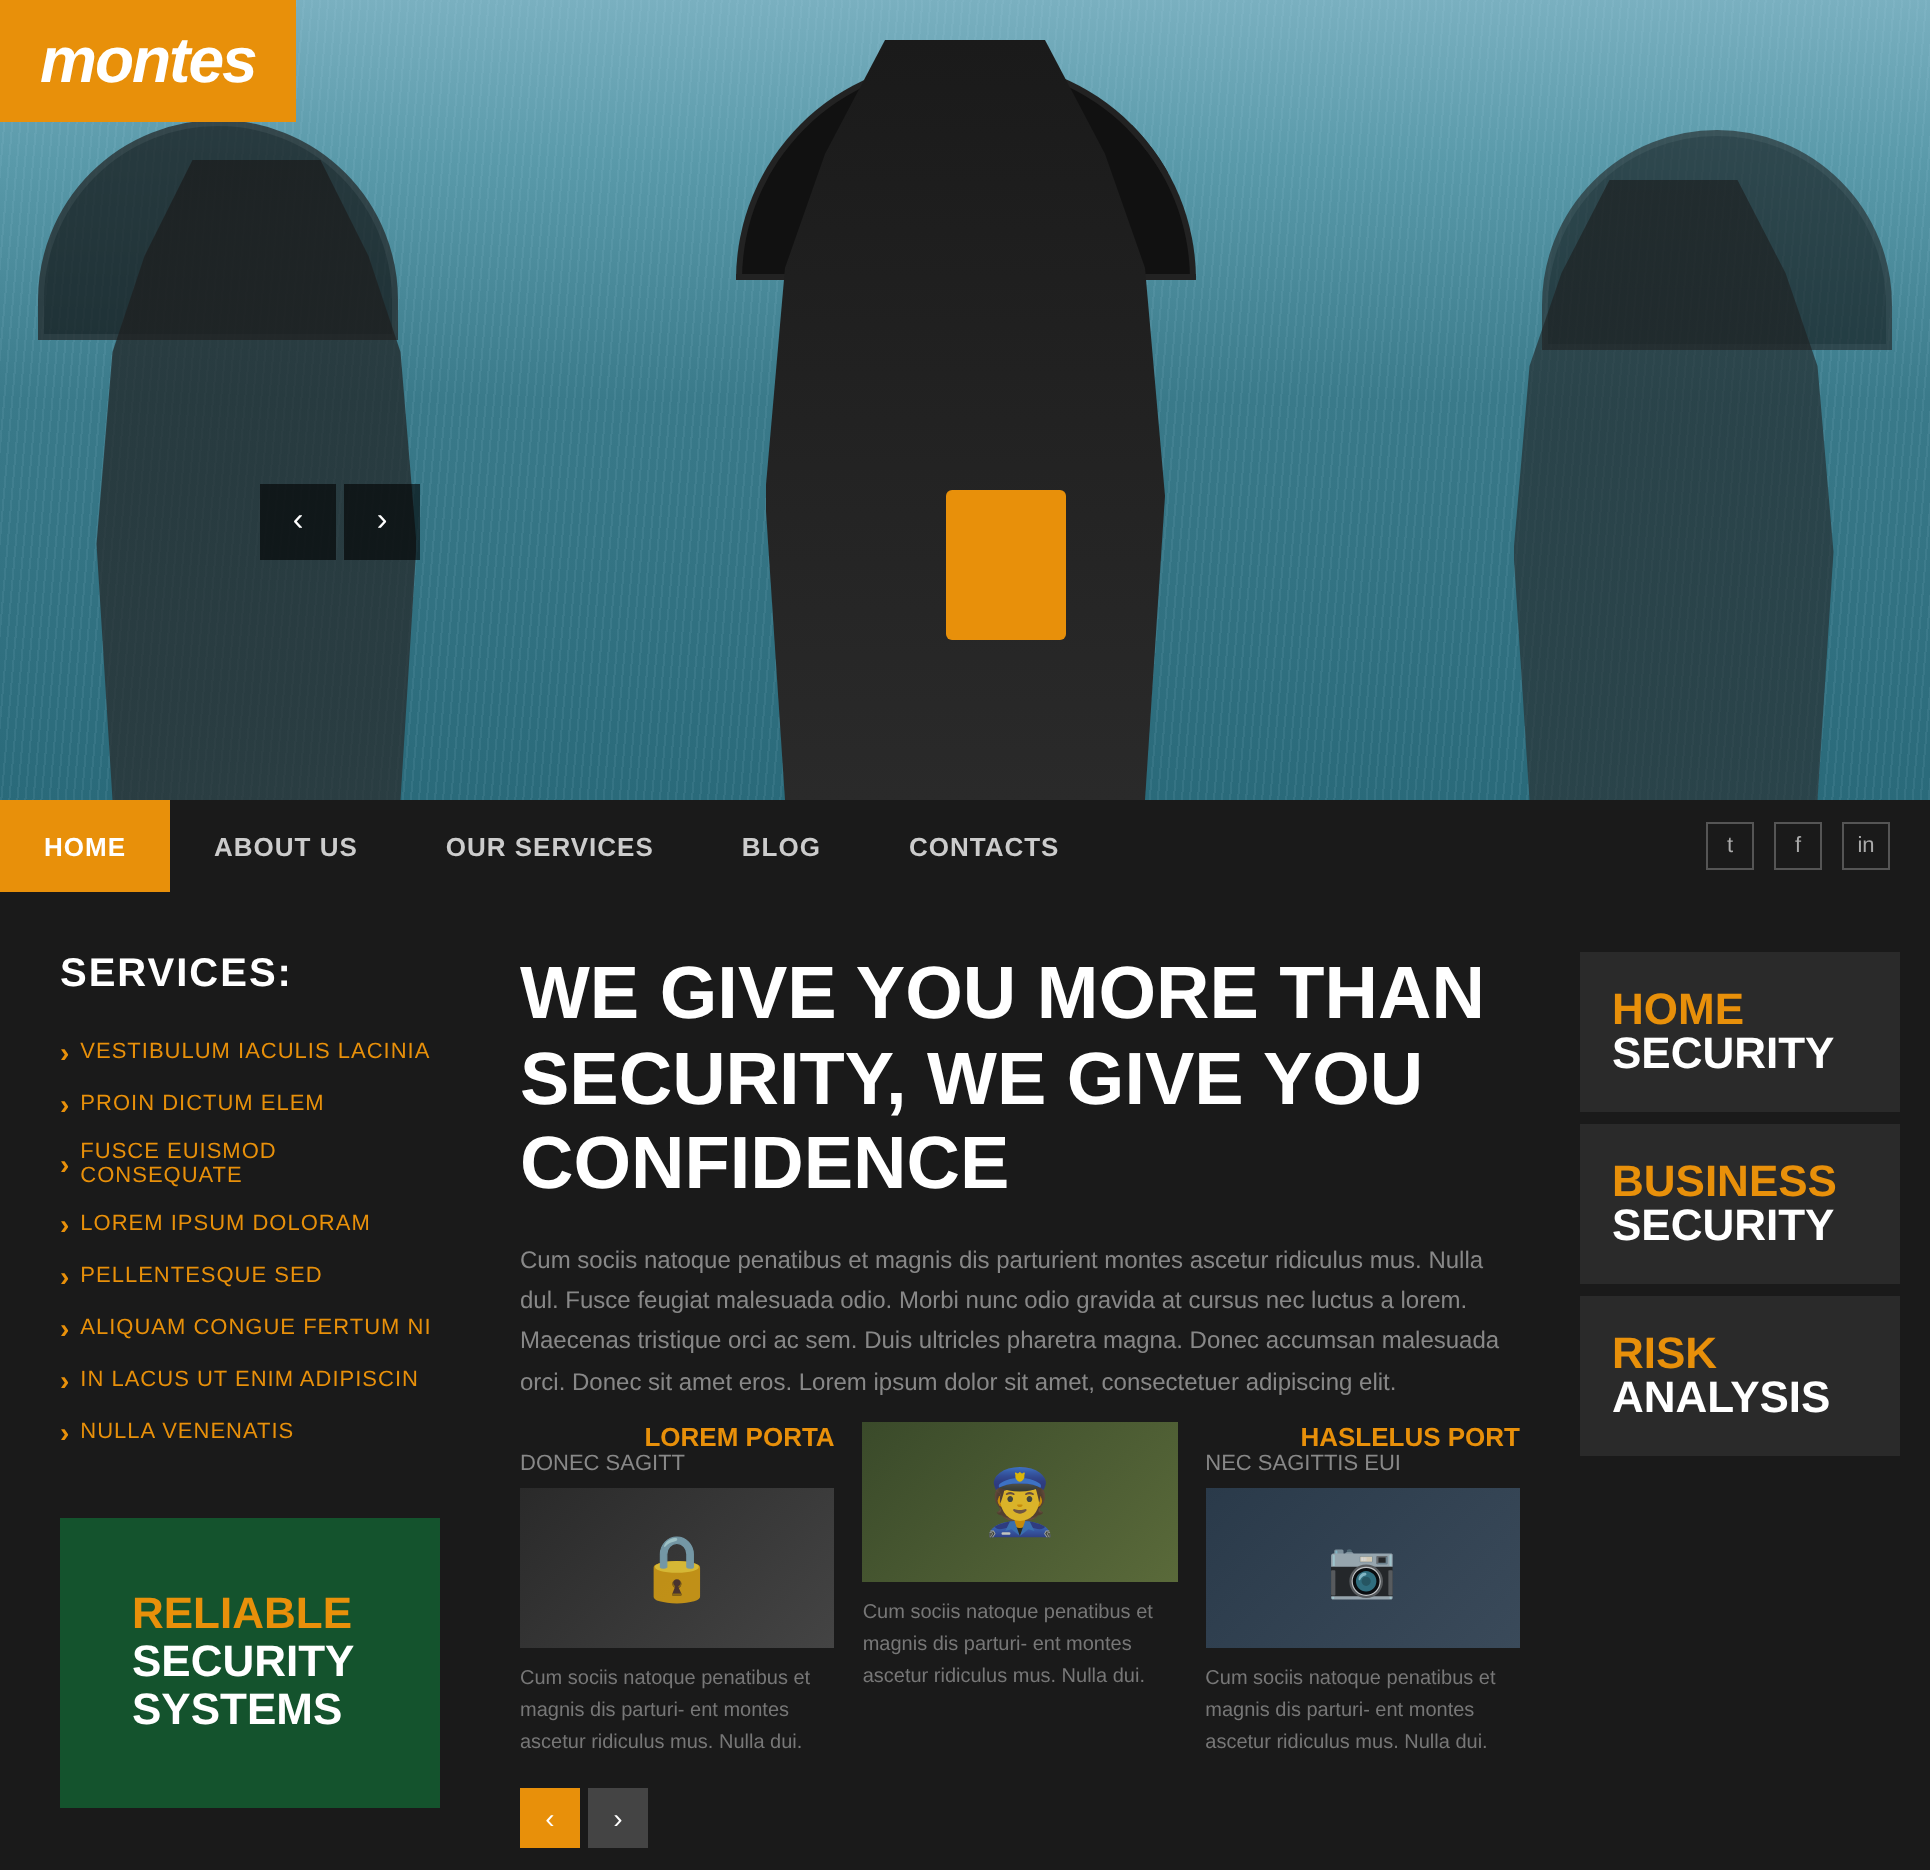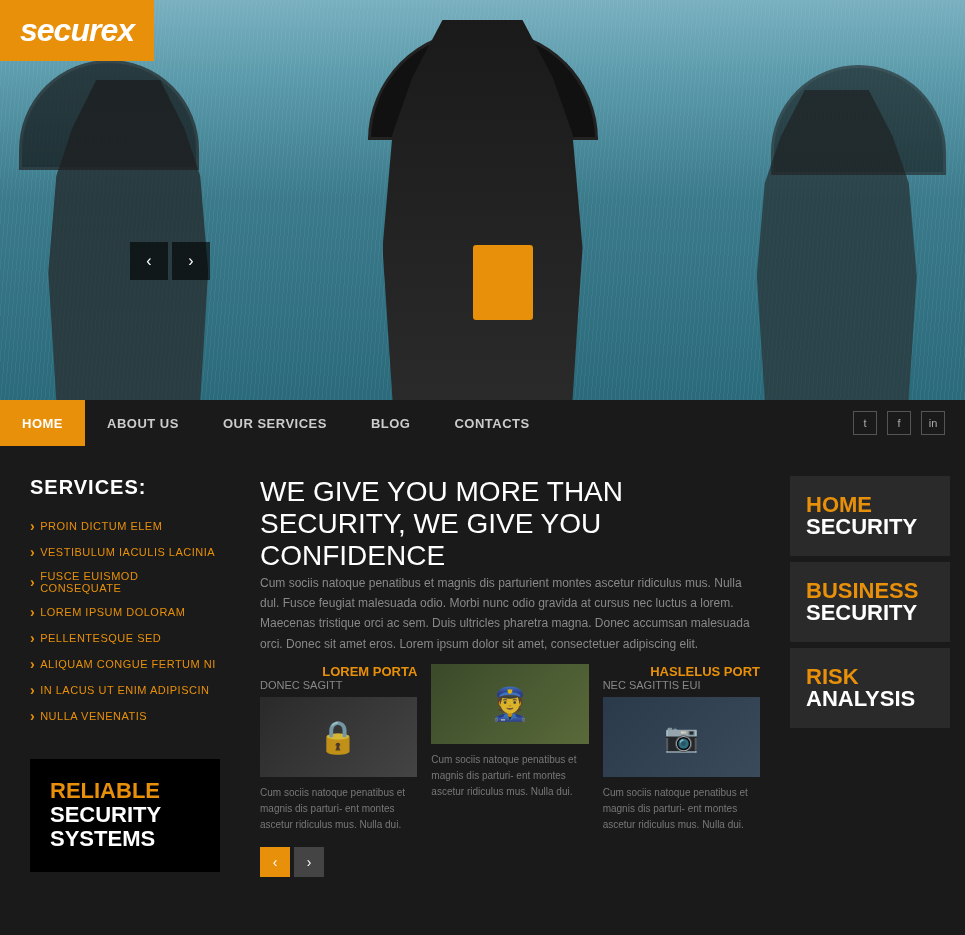--- a/index.html
+++ b/index.html
@@ -228,22 +228,22 @@
       align-items: center;
       gap: 5px;
       letter-spacing: 0.5px;
     }
     .sidebar-menu li::before {
       content: '›';
       font-size: 14px;
       font-weight: bold;
     }
     .sidebar-promo {
-      background: #000000;
-      padding: 20px;
+      background: #14532d;
+      padding: 36px;
       margin-top: 10px;
     }
     .promo-text1 {
       font-size: 22px;
       font-weight: 900;
       color: #e8900a;
       text-transform: uppercase;
       line-height: 1.1;
     }
     .promo-text2 {
@@ -253,25 +253,26 @@
       text-transform: uppercase;
       line-height: 1.1;
     }
 
     
     .center-content {
       flex: 1;
       padding: 0 20px;
     }
     .main-heading {
-      font-size: 28px;
-      font-weight: 400;
+      font-size: 37px;
+      font-weight: 700;
       color: #fff;
       text-transform: uppercase;
       line-height: 1.15;
+      margin-bottom: 16px;
     }
     .main-text {
       font-size: 12px;
       color: #888;
       line-height: 1.7;
       margin-bottom: 3px;
     }
 
     
     .services-grid {
@@ -397,21 +398,21 @@
   <div class="umbrella umbrella-center"></div>
   <div class="umbrella umbrella-right"></div>
 
   <div class="figure-left"></div>
   <div class="figure-right"></div>
   <div class="figure-center"></div>
 
   <div class="folder"></div>
 
   <div class="logo-box">
-    <div class="logo-text">securex</div>
+    <div class="logo-text">montes</div>
   </div>
 
   <div class="slider-arrows">
     <button class="arrow-btn">‹</button>
     <button class="arrow-btn">›</button>
   </div>
 
 </div>
 
 <nav class="nav-bar">
@@ -427,22 +428,22 @@
     <div class="social-icon">f</div>
     <div class="social-icon">in</div>
   </div>
 </nav>
 
 <div class="main-content">
 
   <div class="left-sidebar">
     <div class="sidebar-title">SERVICES:</div>
     <ul class="sidebar-menu">
+      <li>VESTIBULUM IACULIS LACINIA</li>
       <li>PROIN DICTUM ELEM</li>
-      <li>VESTIBULUM IACULIS LACINIA</li>
       <li>FUSCE EUISMOD CONSEQUATE</li>
       <li>LOREM IPSUM DOLORAM</li>
       <li>PELLENTESQUE SED</li>
       <li>ALIQUAM CONGUE FERTUM NI</li>
       <li>IN LACUS UT ENIM ADIPISCIN</li>
       <li>NULLA VENENATIS</li>
     </ul>
 
     <div class="sidebar-promo">
       <div class="promo-text1">RELIABLE</div>

